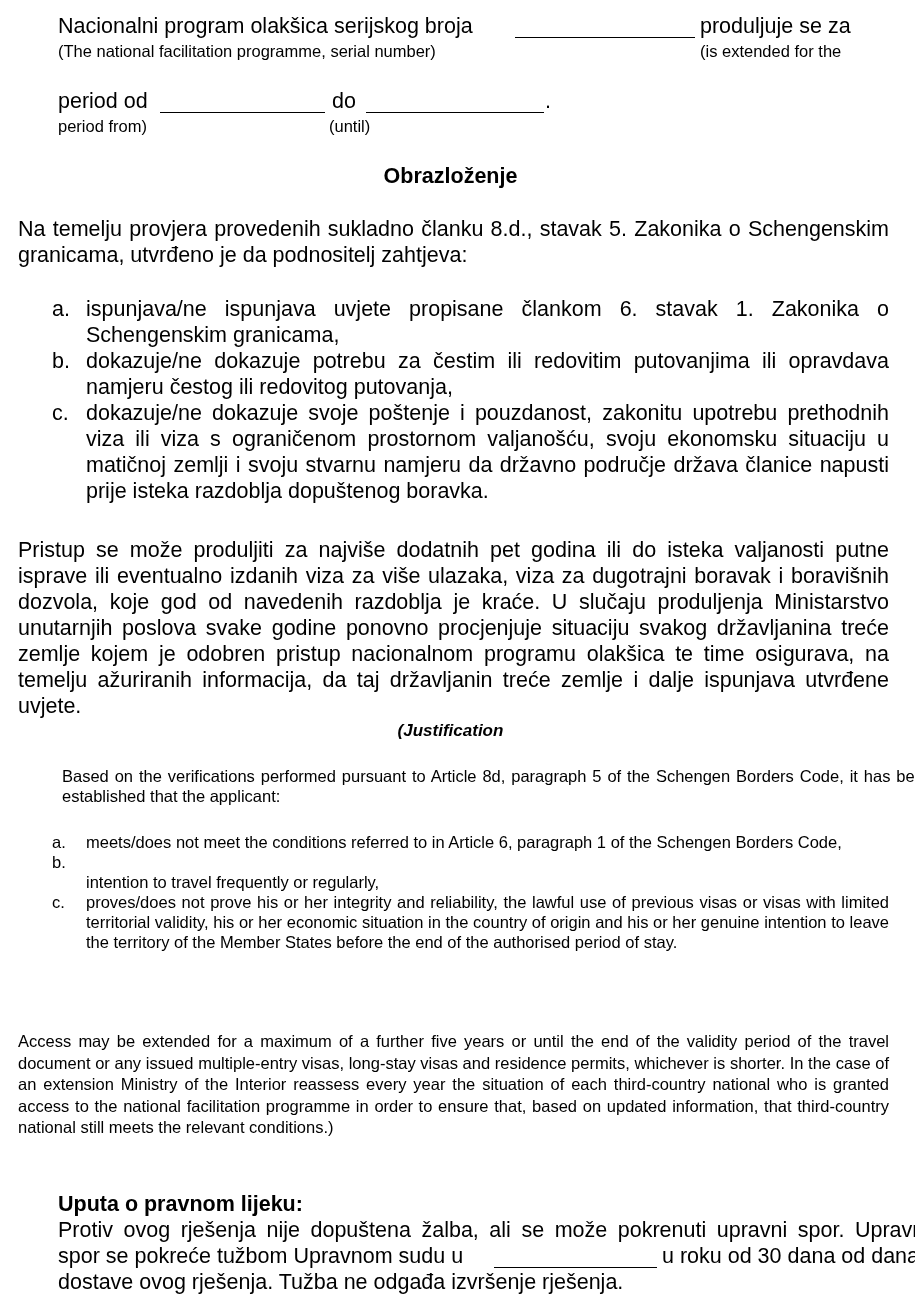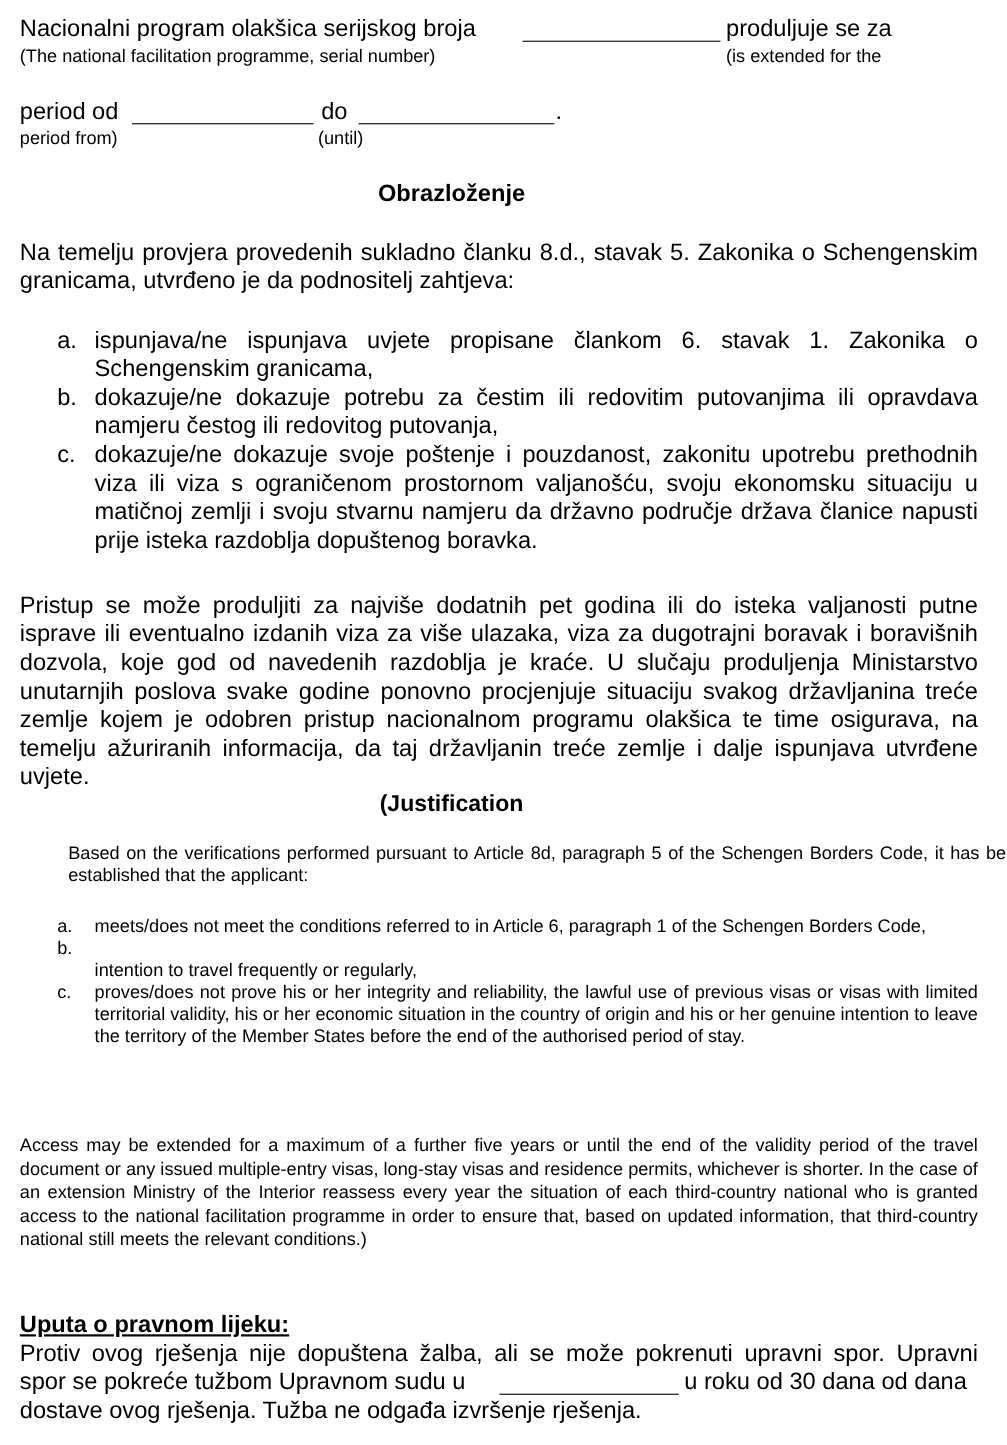--- a/index.html
+++ b/index.html
@@ -1,23 +1,23 @@
 <!DOCTYPE html>
 <html><head>
 <meta charset="utf-8">
 <style>
   html, body { margin: 0; padding: 0; background: #ffffff; }
   body { width: 915px; height: 1314px; overflow: hidden; color: #000; font-family: "Liberation Sans", sans-serif; }
   .page { position: relative; width: 915px; height: 1314px; }
-  .abs { position: absolute; white-space: nowrap; }
+  .abs { position: absolute; white-space: nowrap; margin-left: 40px; }
   .big { font-size: 21.5px; line-height: 26px; }
   .small { font-size: 16.5px; line-height: 20px; }
   .blank { display: inline-block; border-bottom: 1.6px solid #000; height: 18px; vertical-align: baseline; }
   .justify { position: absolute; text-align: justify; text-align-last: left; }
-  .center { position: absolute; left: 0; width: 821px; text-align: center; font-weight: bold; }
+  .center { position: absolute; left: 0; width: 821px; text-align: center; font-weight: bold; padding-left: 40px; }
   ol.list { position: absolute; margin: 0; padding: 0; list-style: none; }
   ol.list li { position: relative; text-align: justify; }
   ol.list li .marker { position: absolute; left: -34px; top: 0; }
   .bold { font-weight: bold; }
 </style>
 </head>
 <body>
 
 <div class="page">
 
@@ -51,21 +51,21 @@
       <span>dokazuje/ne dokazuje potrebu za čestim ili redovitim putovanjima ili opravdava namjeru čestog ili redovitog putovanja,</span>
     </li>
     <li>
       <span class="marker">c.</span>
       <span>dokazuje/ne dokazuje svoje poštenje i pouzdanost, zakonitu upotrebu prethodnih viza ili viza s ograničenom prostornom valjanošću, svoju ekonomsku situaciju u matičnoj zemlji i svoju stvarnu namjeru da državno područje država članice napusti prije isteka razdoblja dopuštenog boravka.</span>
     </li>
   </ol>
 
   <div class="justify big" style="left:18px; width:871px; top:537px;">Pristup se može produljiti za najviše dodatnih pet godina ili do isteka valjanosti putne isprave ili eventualno izdanih viza za više ulazaka, viza za dugotrajni boravak i boravišnih dozvola, koje god od navedenih razdoblja je kraće. U slučaju produljenja Ministarstvo unutarnjih poslova svake godine ponovno procjenjuje situaciju svakog državljanina treće zemlje kojem je odobren pristup nacionalnom programu olakšica te time osigurava, na temelju ažuriranih informacija, da taj državljanin treće zemlje i dalje ispunjava utvrđene uvjete.</div>
 
-  <div class="center" style="top:721px; font-size:21px; line-height:20px;">(Justification</div>
+  <div class="center" style="top:721px; font-size:17px; line-height:20px;font-style:italic;">(Justification</div>
 
   <div class="justify small" style="left:18px; width:871px; top:766px;margin-left:44px;">Based on the verifications performed pursuant to Article 8d, paragraph 5 of the Schengen Borders Code, it has been established that the applicant:</div>
 
   <ol class="list small" style="left:86px; width:803px; top:832px;">
     <li>
       <span class="marker">a.</span>
       <span>meets/does not meet the conditions referred to in Article 6, paragraph 1 of the Schengen Borders Code,</span>
     </li>
     <li style="text-align:left;">
       <span class="marker">b.</span>
@@ -73,20 +73,20 @@
       <span>intention to travel frequently or regularly,</span>
     </li>
     <li>
       <span class="marker">c.</span>
       <span>proves/does not prove his or her integrity and reliability, the lawful use of previous visas or visas with limited territorial validity, his or her economic situation in the country of origin and his or her genuine intention to leave the territory of the Member States before the end of the authorised period of stay.</span>
     </li>
   </ol>
 
   <div class="justify small" style="left:18px; width:871px; top:1031px; line-height:21.5px;">Access may be extended for a maximum of a further five years or until the end of the validity period of the travel document or any issued multiple-entry visas, long-stay visas and residence permits, whichever is shorter. In the case of an extension Ministry of the Interior reassess every year the situation of each third-country national who is granted access to the national facilitation programme in order to ensure that, based on updated information, that third-country national still meets the relevant conditions.)</div>
 
-  <div class="abs big bold" style="left:18px; top:1191px;text-decoration:underline;">Uputa o pravnom lijeku:</div>
+  <div class="abs big bold" style="left:18px; top:1191px;">Uputa o pravnom lijeku:</div>
   <div class="abs big" style="left:18px; top:1243px;">spor se pokreće tužbom Upravnom sudu u</div>
   <div class="abs big" style="left:18px; top:1217px; width:871px; text-align:justify; text-align-last:justify;">Protiv ovog rješenja nije dopuštena žalba, ali se može pokrenuti upravni spor. Upravni</div>
   <span class="abs blank" style="left:454px; top:1249px; width:163px;"></span>
   <div class="abs big" style="left:622px; top:1243px;">u roku od 30 dana od dana</div>
   <div class="abs big" style="left:18px; top:1269px;">dostave ovog rješenja. Tužba ne odgađa izvršenje rješenja.</div>
 
 </div>
 
 </body></html>

